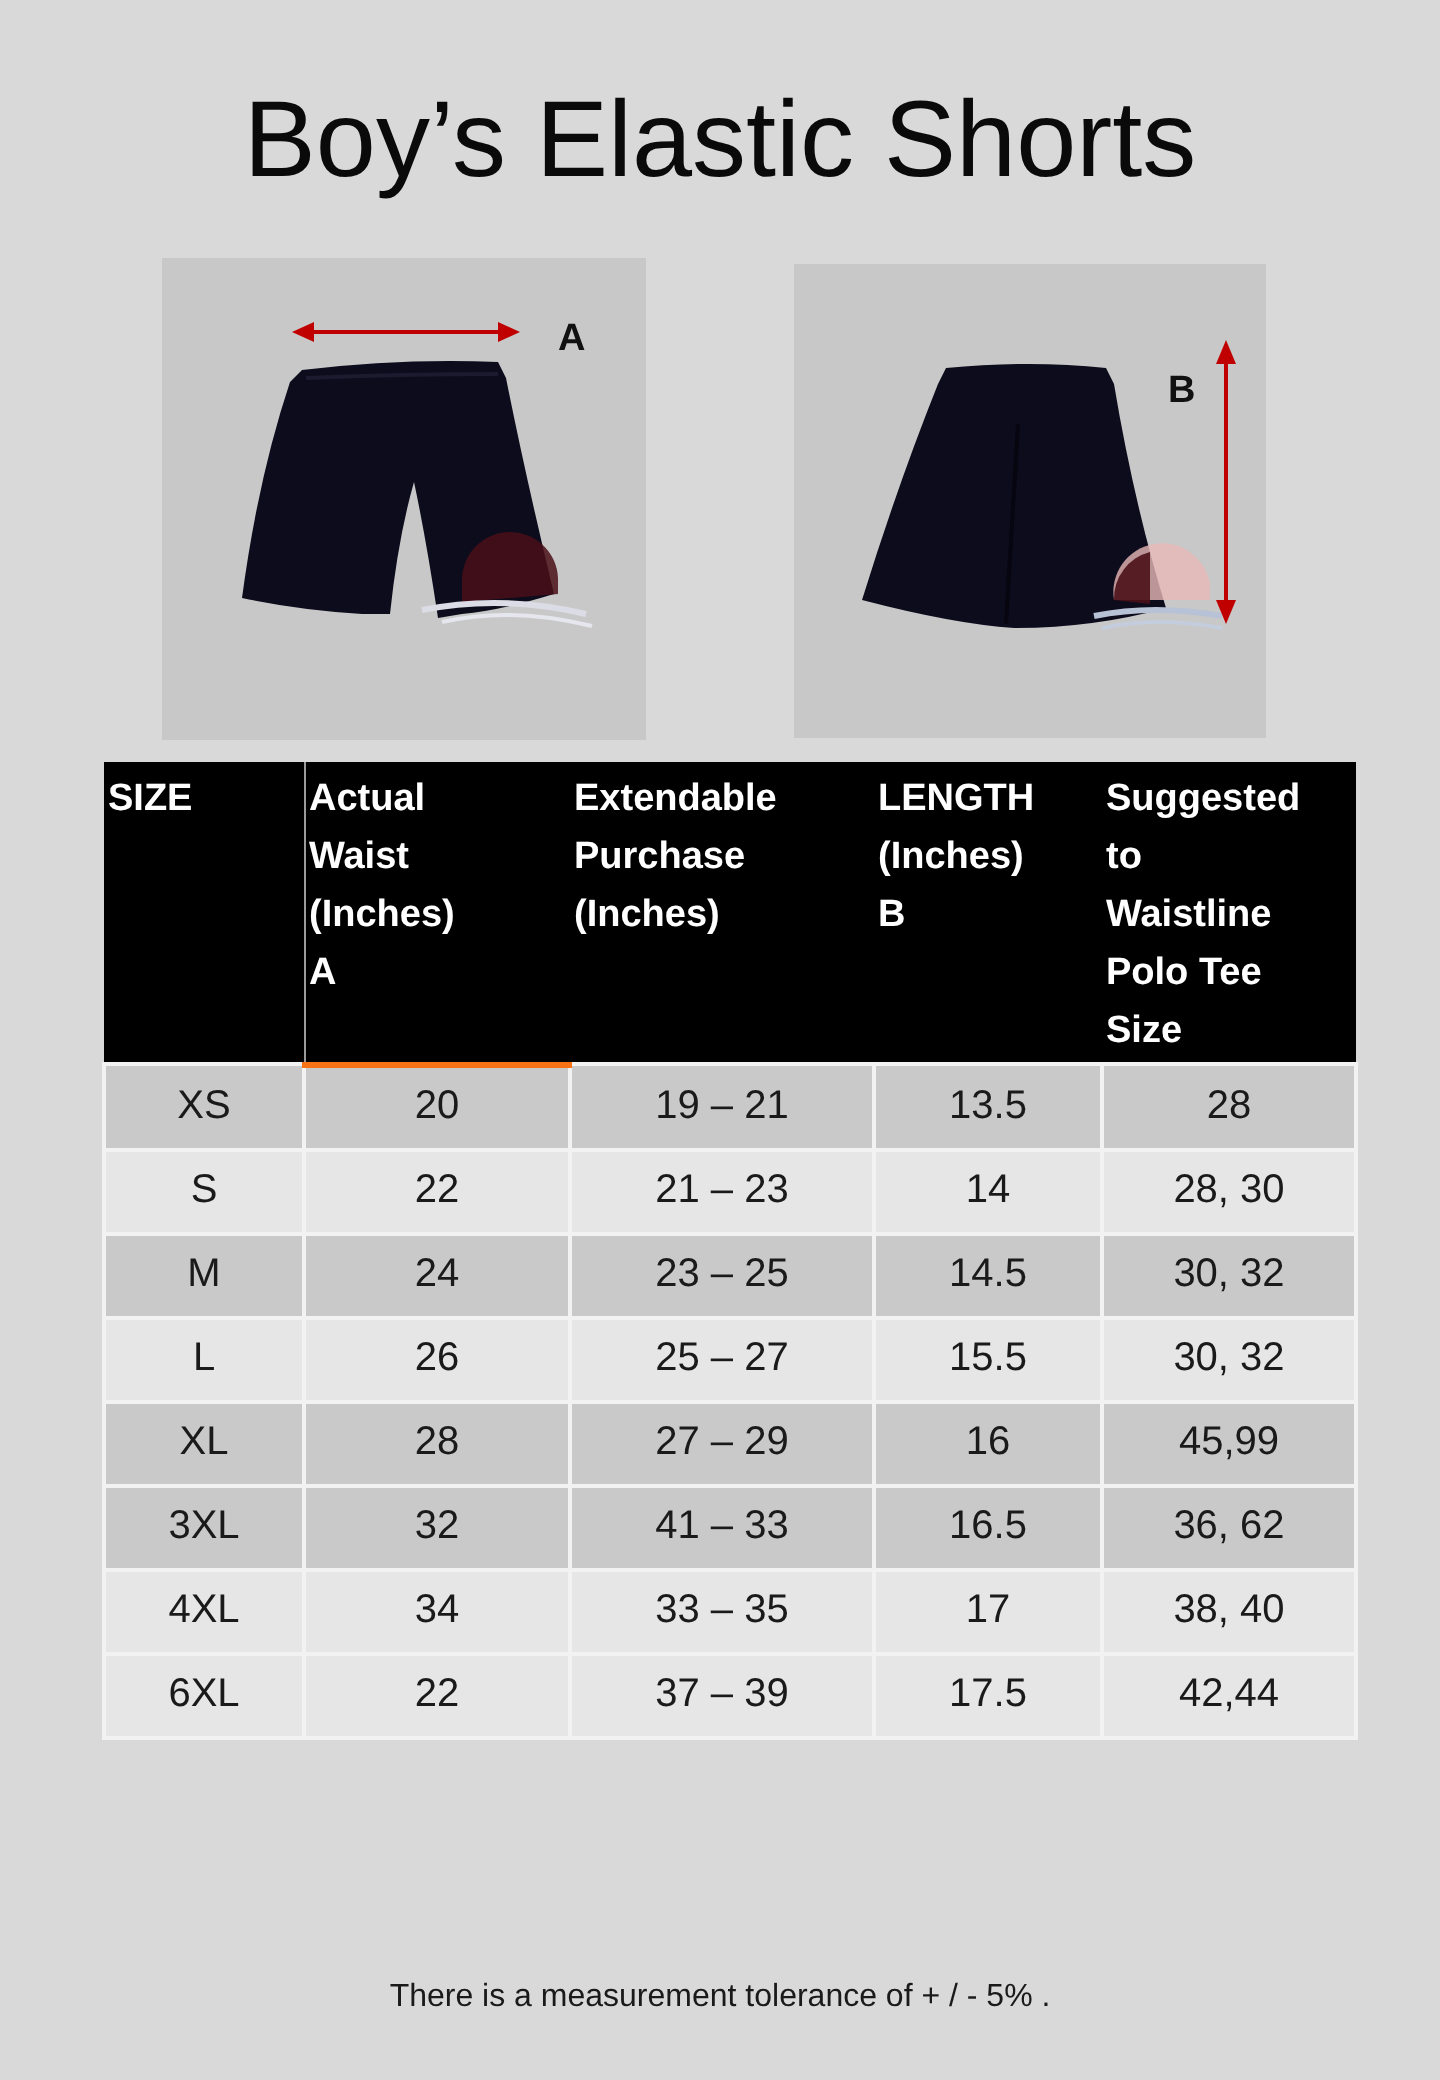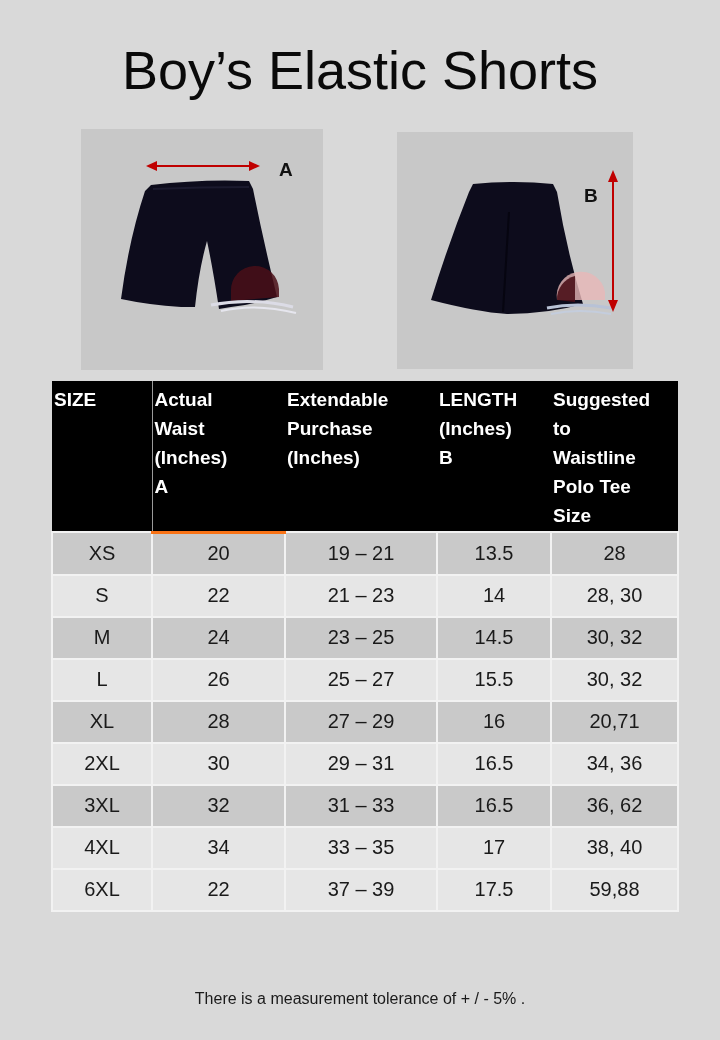--- a/index.html
+++ b/index.html
@@ -194,46 +194,39 @@
       <td>26</td>
       <td>25 – 27</td>
       <td>15.5</td>
       <td>30, 32</td>
     </tr>
     <tr class="odd">
       <td>XL</td>
       <td>28</td>
       <td>27 – 29</td>
       <td>16</td>
-      <td>20,71</td>
-    </tr>
-    <tr class="even">
-      <td>2XL</td>
-      <td>30</td>
-      <td>29 – 31</td>
-      <td>16.5</td>
-      <td>34, 36</td>
+      <td>45,99</td>
     </tr>
     <tr class="odd">
       <td>3XL</td>
       <td>32</td>
-      <td>31 – 33</td>
+      <td>41 – 33</td>
       <td>16.5</td>
       <td>36, 62</td>
     </tr>
     <tr class="even">
       <td>4XL</td>
       <td>34</td>
       <td>33 – 35</td>
       <td>17</td>
       <td>38, 40</td>
     </tr>
     <tr class="even">
       <td>6XL</td>
       <td>22</td>
       <td>37 – 39</td>
       <td>17.5</td>
-      <td>59,88</td>
+      <td>42,44</td>
     </tr>
   </tbody>
 </table>
 
 <div class="footnote">There is a measurement tolerance of  + / - 5% .</div>
 
 </body></html>

